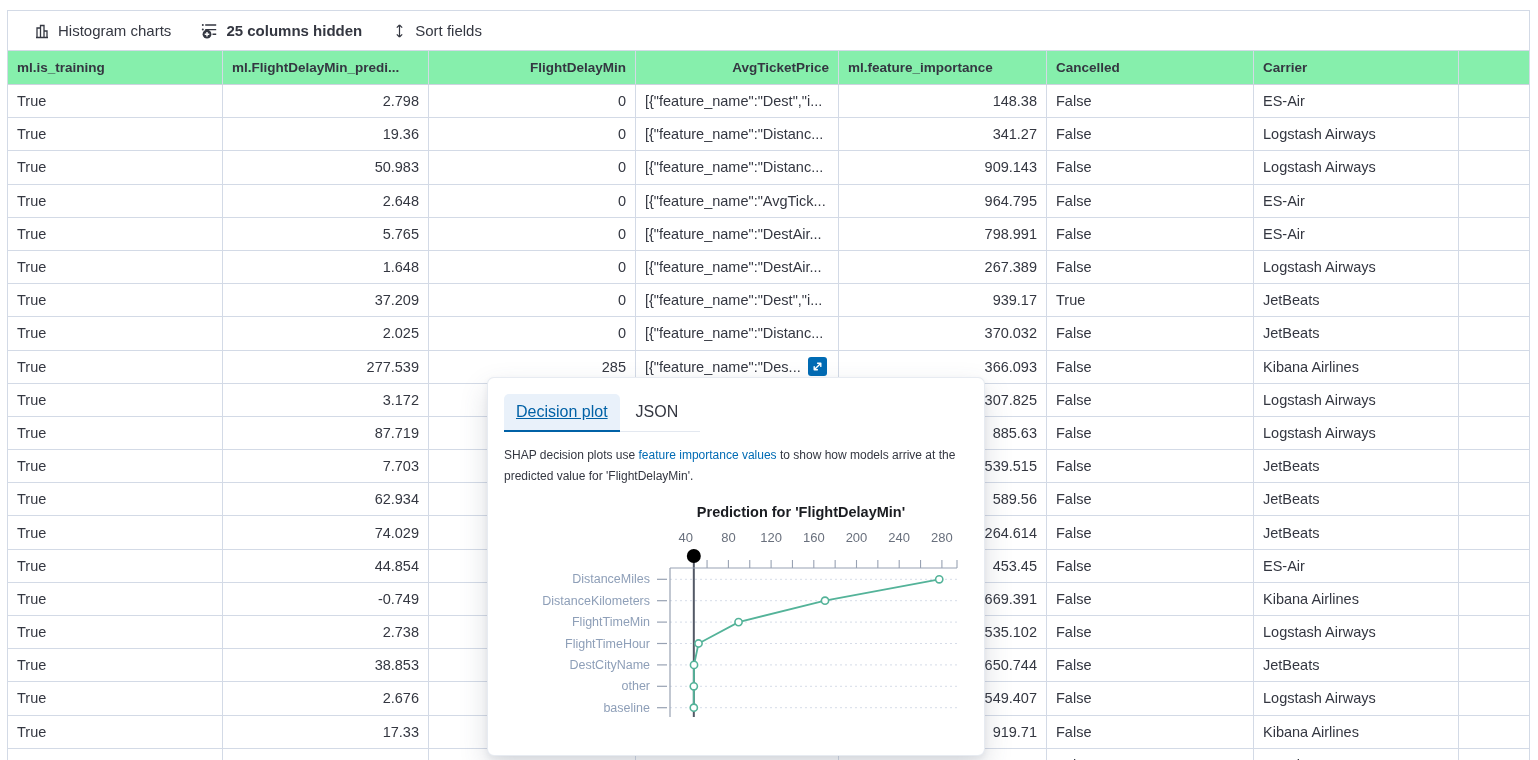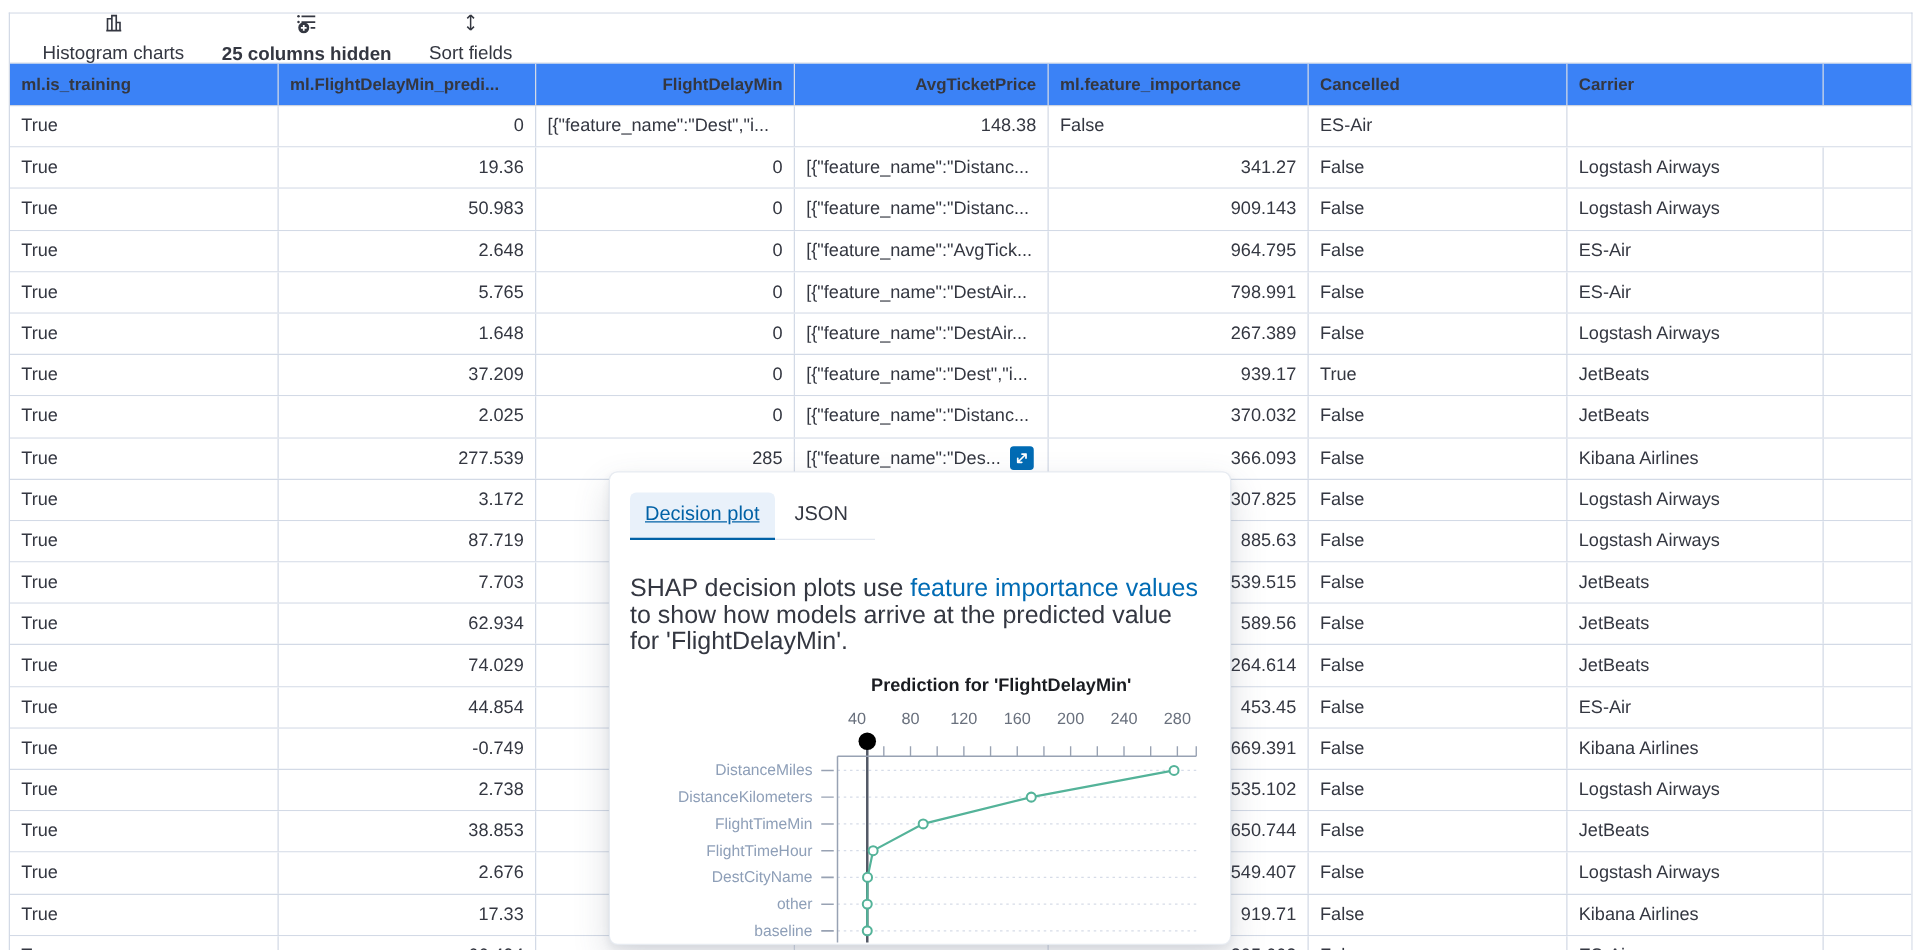--- a/index.html
+++ b/index.html
@@ -7,28 +7,28 @@
               font-family:"Liberation Sans","DejaVu Sans",sans-serif; color:#343741; }
 
   .grid-container { position:absolute; left:7px; top:10px; width:1523px; height:750px;
                     border-top:1px solid #D3DAE6; border-left:1px solid #D3DAE6; border-right:1px solid #D3DAE6;
                     background:#fff; }
 
   
   .toolbar { height:40px; display:flex; align-items:center; gap:30px; padding-left:26px;
              border-bottom:1px solid #D3DAE6; background:#fff; }
   .toolbar-btn { display:flex; align-items:center; gap:8px; font-size:15px; color:#343741;
-                 background:none; border:none; cursor:pointer; font-family:inherit;flex-direction:column; }
+                 background:none; border:none; cursor:pointer; font-family:inherit; }
   .toolbar-btn.bold { font-weight:700; }
   .toolbar-btn svg { display:block; }
 
   
   .hdr-row, .body-row { display:grid;
       grid-template-columns:215px 206px 207px 203px 208px 207px 205px auto; }
-  .hdr-row { height:34px; background:#3b82f6; border-bottom:1px solid #CDD3DF; }
+  .hdr-row { height:34px; background:#86efac; border-bottom:1px solid #CDD3DF; }
   .hdr-cell { font-size:13.5px; font-weight:700; display:flex; align-items:center;
               padding:0 9px; border-right:1px solid #D3DAE6; overflow:hidden; white-space:nowrap; }
   .hdr-cell:last-child { border-right:none; }
   .body-row { height:33.2px; border-bottom:1px solid #D3DAE6; background:#fff; }
   .cell { font-size:14.5px; display:flex; align-items:center; padding:0 9px;
           border-right:1px solid #D3DAE6; overflow:hidden; white-space:nowrap; }
   .cell:last-child { border-right:none; }
   .al-right { justify-content:flex-end; }
 
   .expand-btn { width:19px; height:19px; margin-left:7px; border:none; border-radius:3px;
@@ -38,21 +38,21 @@
   
   .popup { position:absolute; left:487px; top:377px; width:498px; height:379px; background:#fff;
            border-radius:7px; border:1px solid rgba(211,218,230,.55); z-index:20;
            box-shadow:0 12px 28px rgba(65,78,101,.18), 0 3px 6px rgba(65,78,101,.08);
            padding:16px 16px 0 16px; }
   .tabs { display:flex; align-items:flex-end; }
   .tab { font-size:16px; padding:9px 12px 10px 12px; cursor:pointer; border-bottom:1px solid #E3E8F0; }
   .tab.active { color:#0061A6; text-decoration:underline; background:#E9F1FA;
                 border-radius:5px 5px 0 0; border-bottom:2px solid #0061A6; padding-bottom:9px; }
   .tab.inactive { color:#343741; padding-left:16px; padding-right:22px; }
-  .popup-desc { margin-top:29px; font-size:20px; line-height:21px; color:#343741; width:460px; }
+  .popup-desc { margin-top:13px; font-size:12px; line-height:21px; color:#343741; width:460px; }
   .popup-desc a { color:#006BB4; text-decoration:none; cursor:pointer; }
   .chart-title { margin-top:17px; padding-left:124px; width:470px; text-align:center;
                  font-size:14.5px; font-weight:700; color:#1a1c21; }
   .chart-wrap { margin-left:16px; margin-top:4px; }
 </style>
 </head>
 <body>
 
 <div class="grid-container">
 
@@ -94,20 +94,23 @@
       <div class="hdr-cell al-right">AvgTicketPrice</div>
       <div class="hdr-cell">ml.feature_importance</div>
       <div class="hdr-cell">Cancelled</div>
       <div class="hdr-cell">Carrier</div>
       <div class="hdr-cell"></div>
     </div>
   <div id="grid-body">
       <div class="body-row">
         <div class="cell">
           <span>True</span>
+        </div>
+        <div class="cell al-right">
+          <span>2.798</span>
         </div>
         <div class="cell al-right">
           <span>0</span>
         </div>
         <div class="cell">
           <span>[{"feature_name":"Dest","i...</span>
         </div>
         <div class="cell al-right">
           <span>148.38</span>
         </div>

